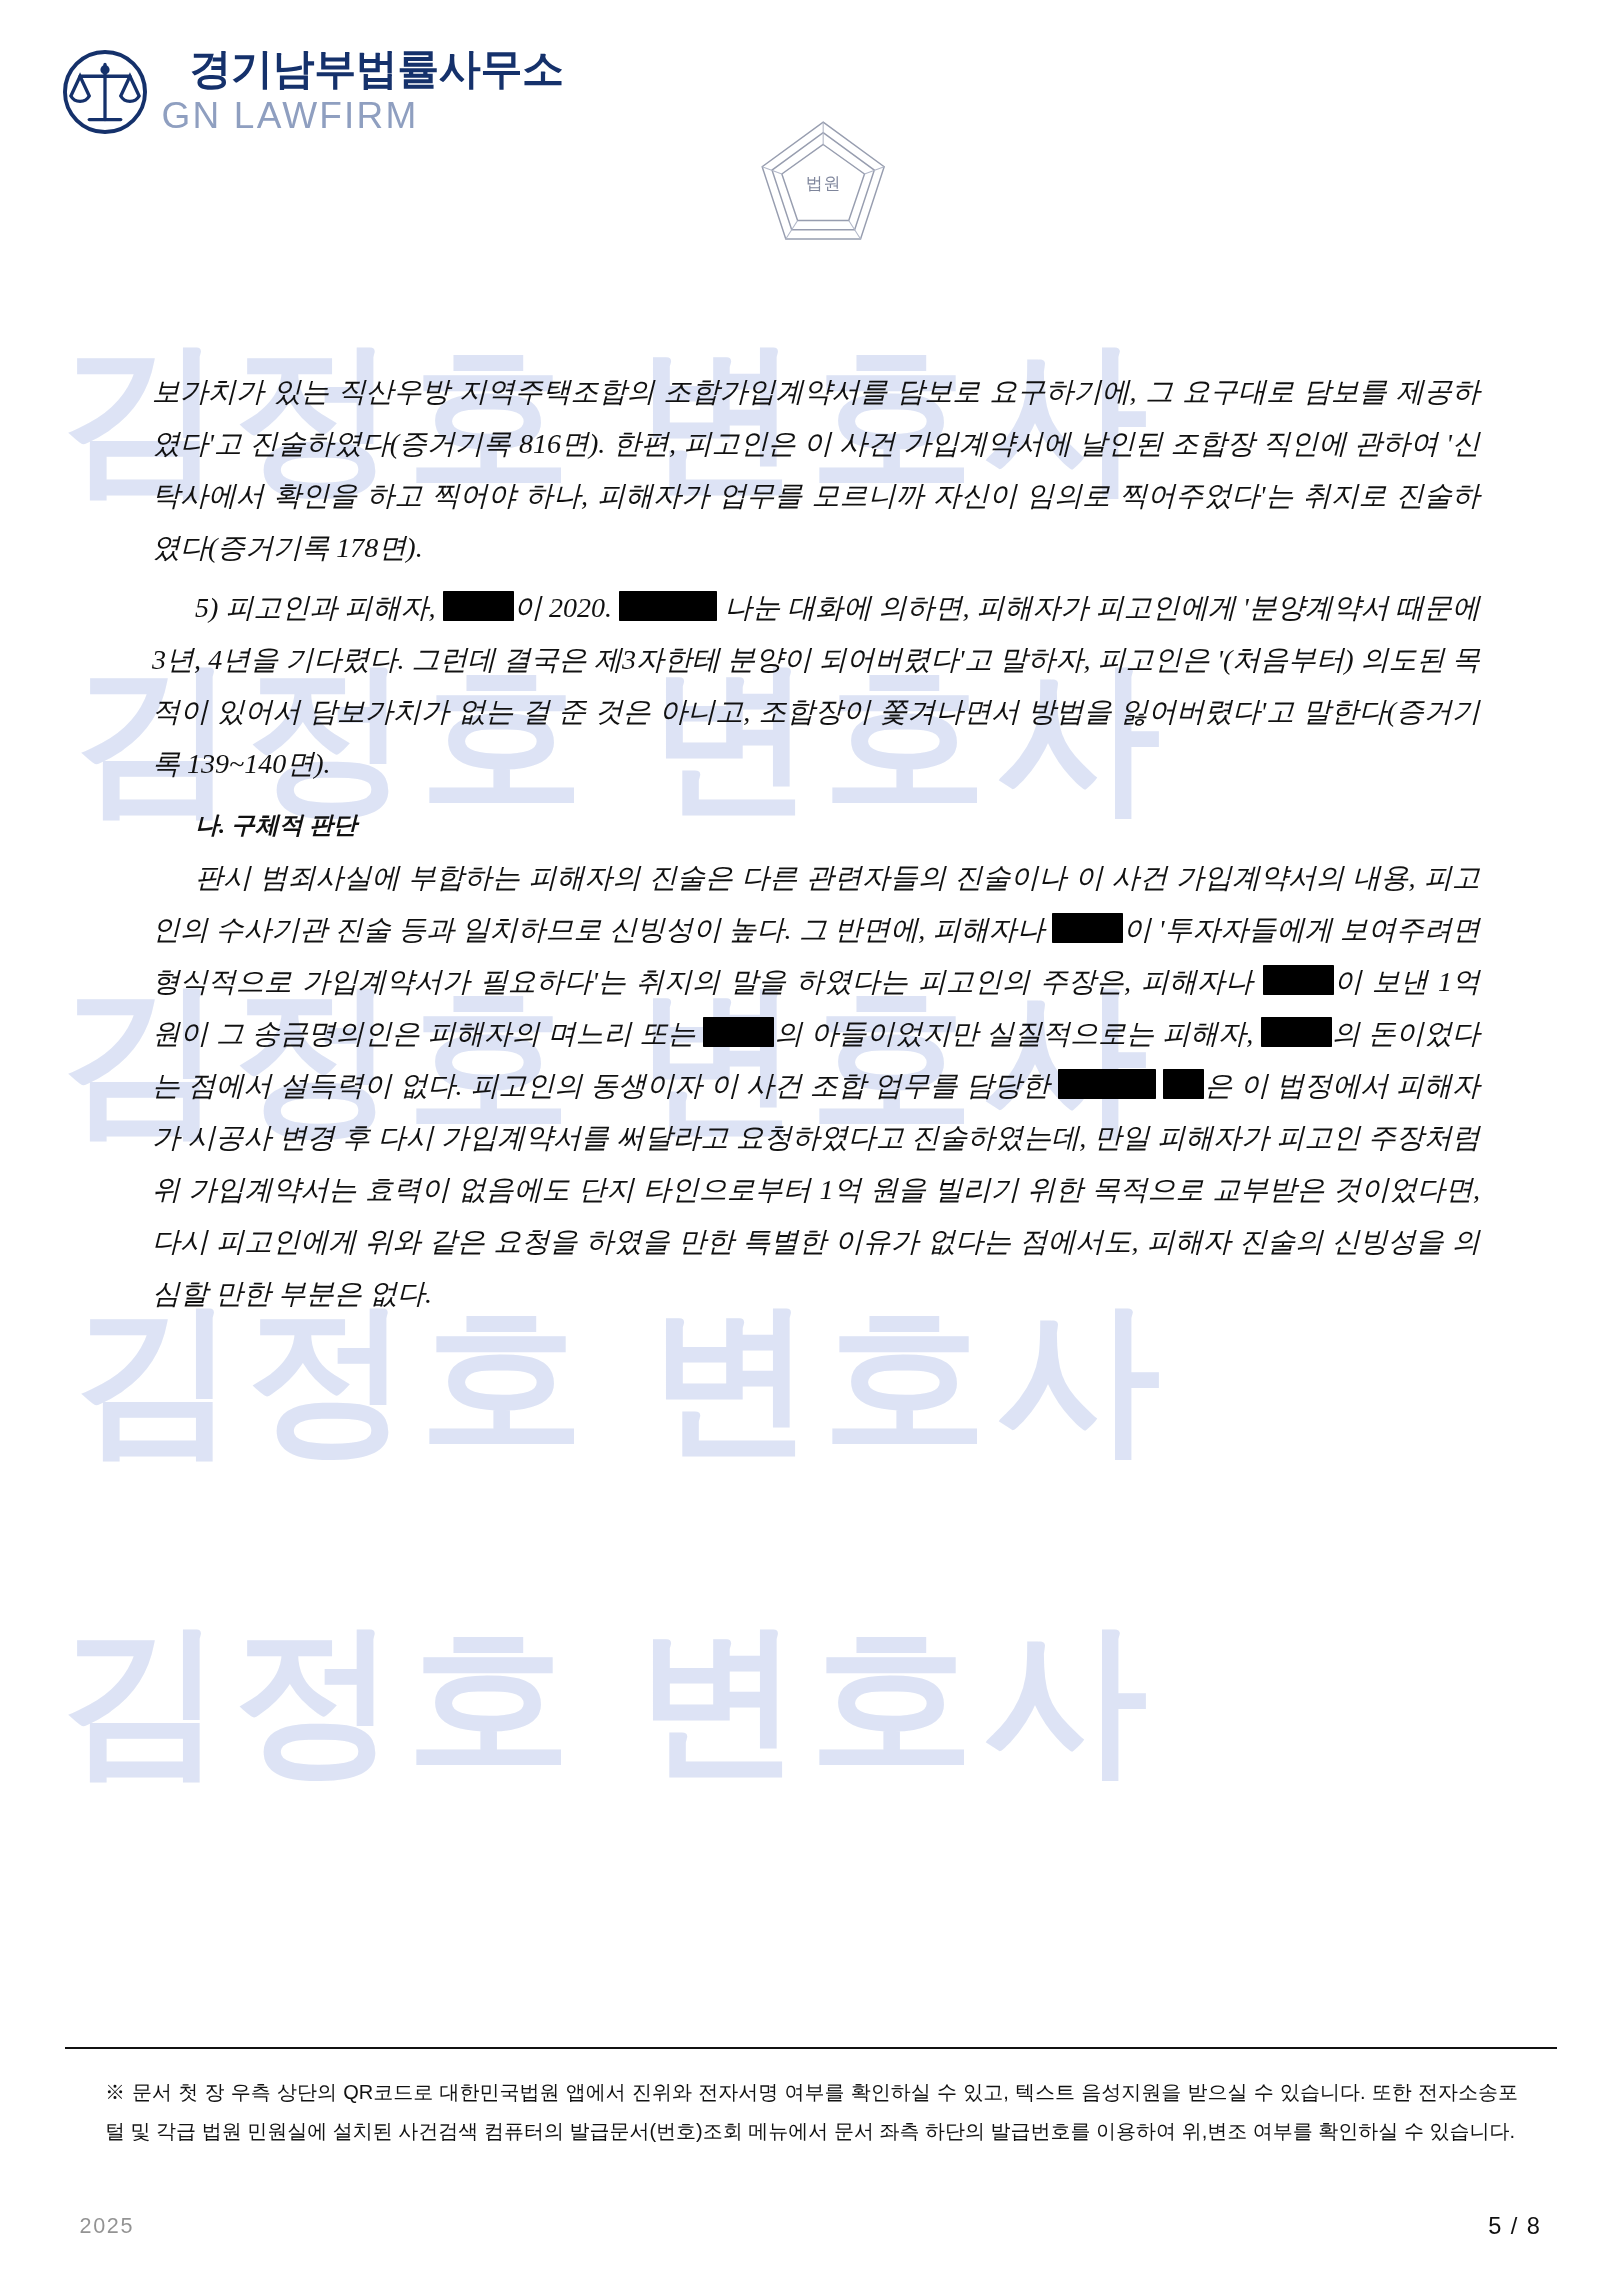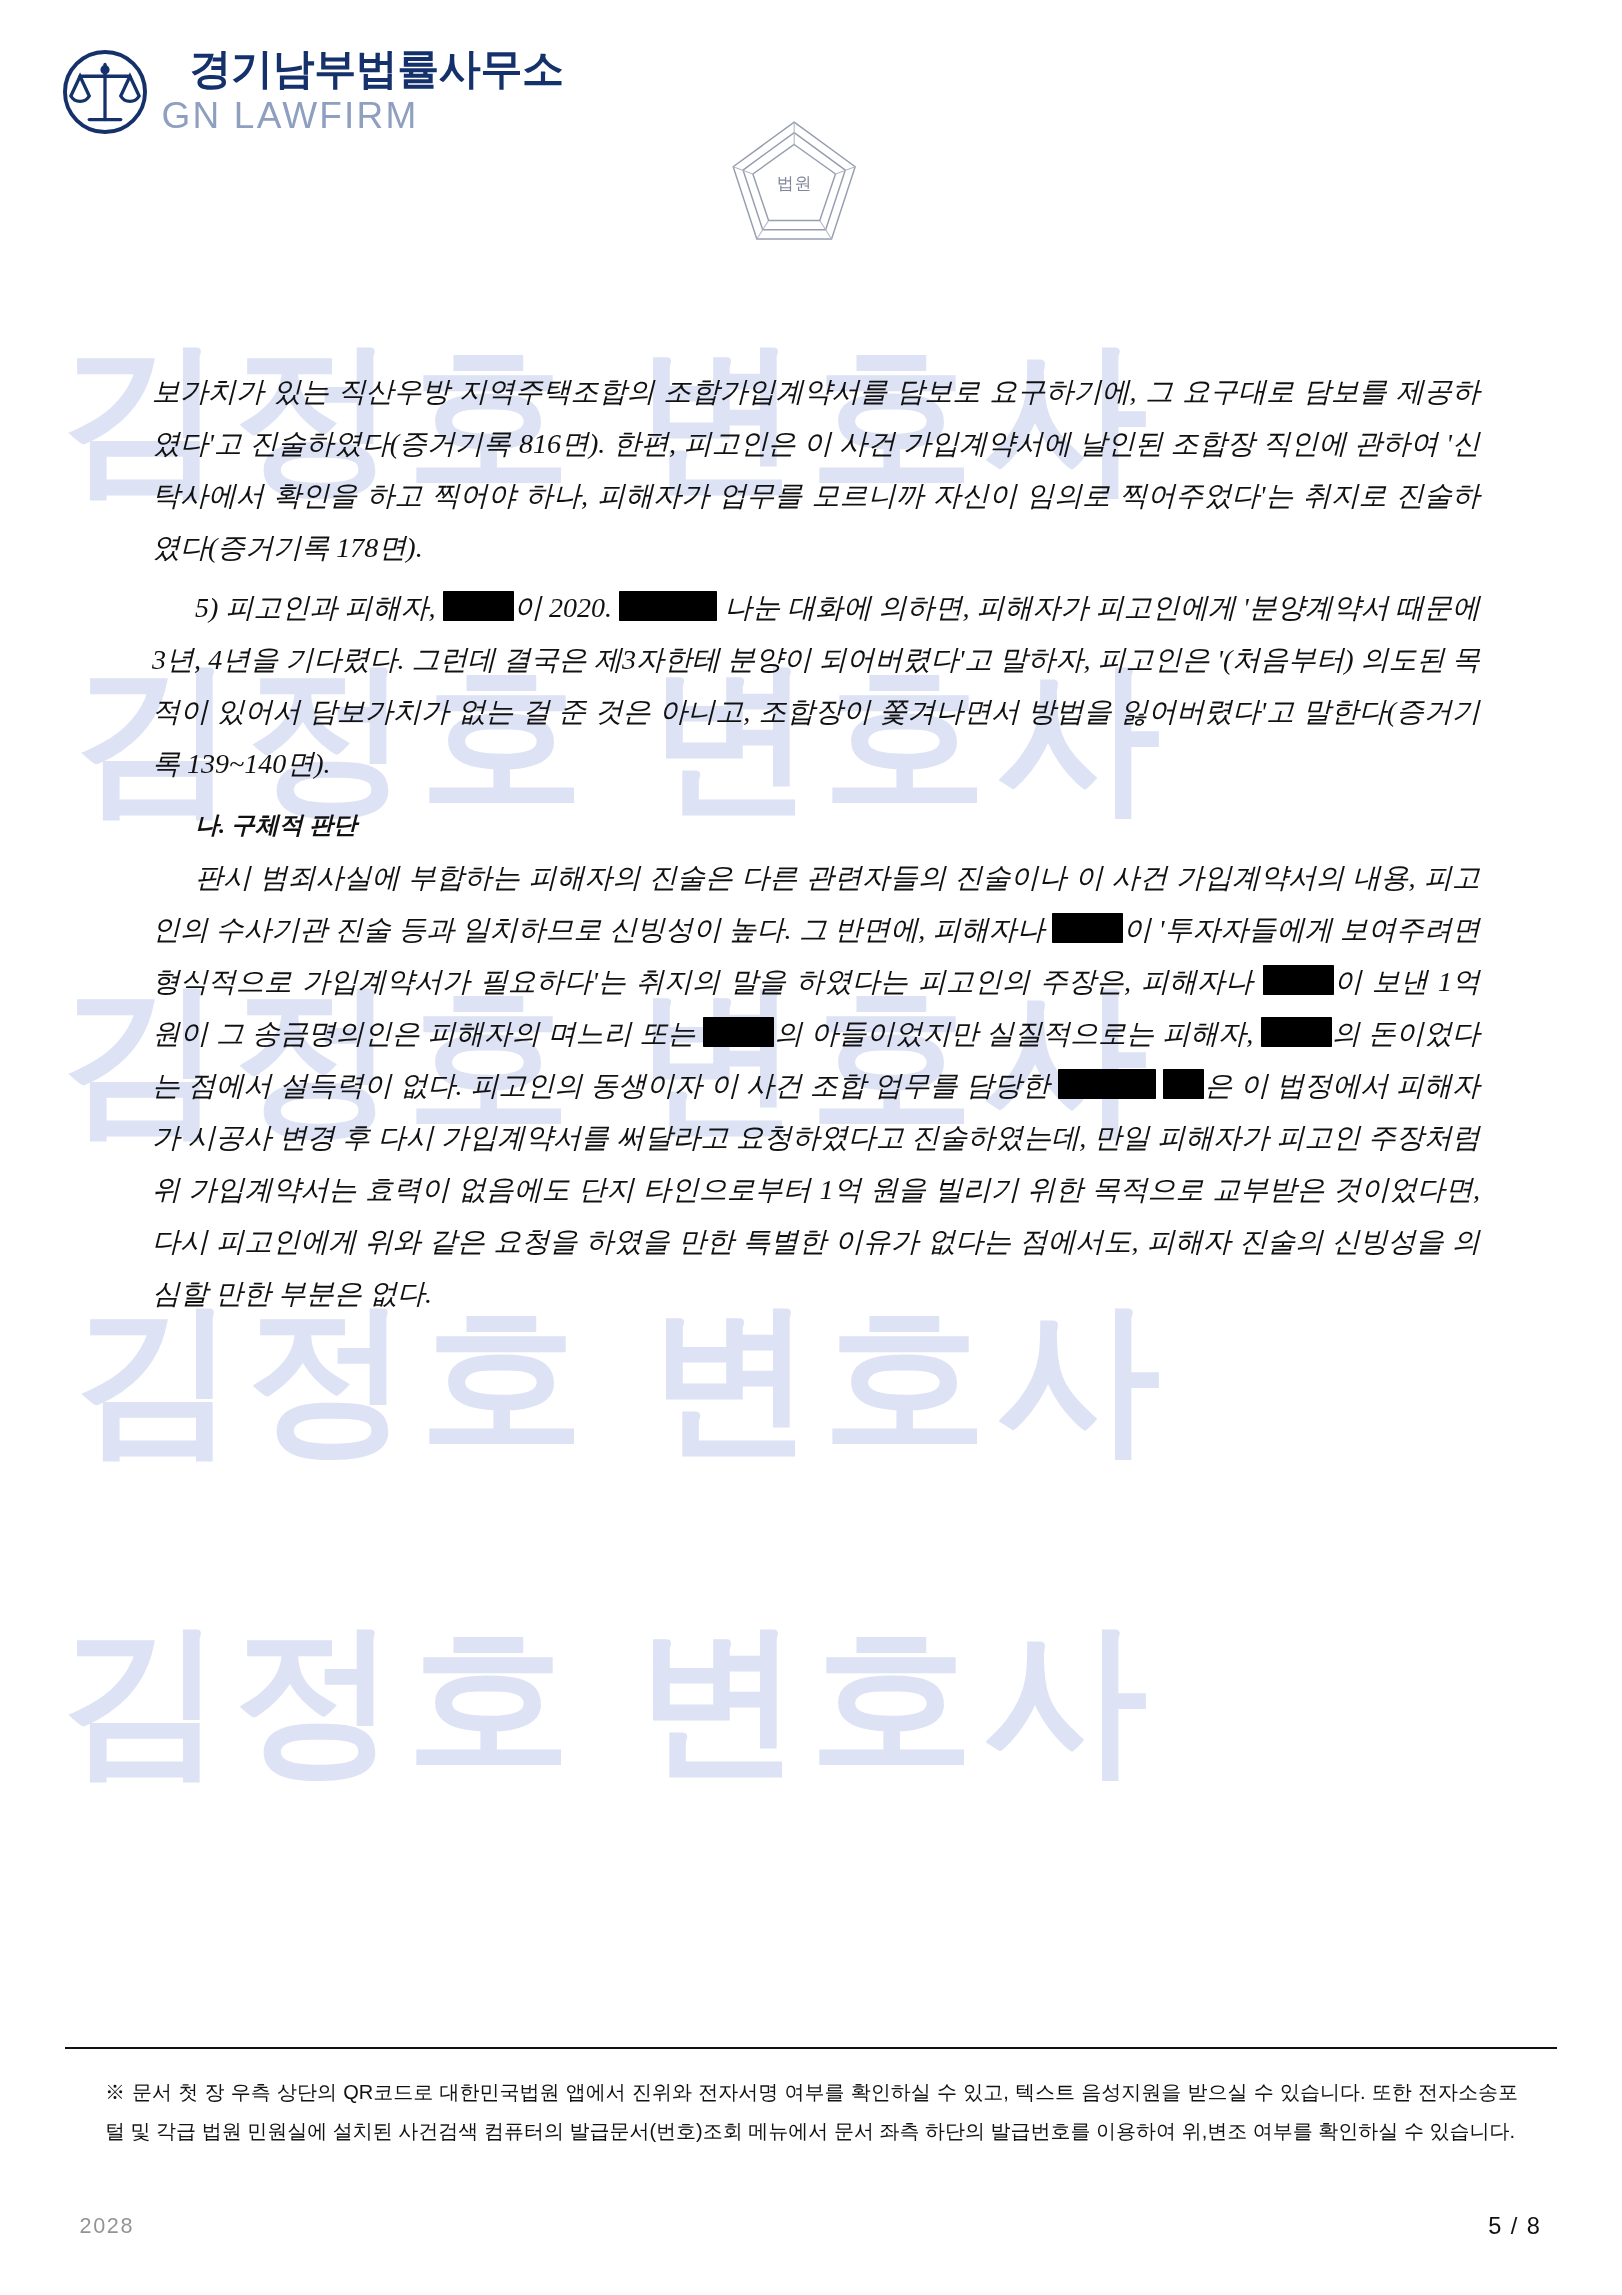--- a/index.html
+++ b/index.html
@@ -79,21 +79,21 @@
     font-family: "Liberation Sans", sans-serif;
     font-size: 37px;
     font-weight: 400;
     color: #8f9fc0;
     letter-spacing: 0.06em;
     margin-top: 3.9px;
   }
 
   .court-seal {
     position: absolute;
-    left: 724px;
+    left: 753px;
     top: 113px;
     width: 141px;
     height: 141px;
     opacity: 0.78;
   }
   .seal-text {
     position: absolute;
     left: 0;
     top: 0;
     width: 141px;
@@ -260,18 +260,18 @@
     <p class="para indent">5) 피고인과 피해자, <span class="redact r-md"></span>이 2020. <span class="redact r-lg"></span> 나눈 대화에 의하면, 피해자가 피고인에게 '분양계약서 때문에 3년, 4년을 기다렸다. 그런데 결국은 제3자한테 분양이 되어버렸다'고 말하자, 피고인은 '(처음부터) 의도된 목적이 있어서 담보가치가 없는 걸 준 것은 아니고, 조합장이 쫓겨나면서 방법을 잃어버렸다'고 말한다(증거기록 139~140면).</p>
 
     <div class="heading">나. 구체적 판단</div>
 
     <p class="para indent">판시 범죄사실에 부합하는 피해자의 진술은 다른 관련자들의 진술이나 이 사건 가입계약서의 내용, 피고인의 수사기관 진술 등과 일치하므로 신빙성이 높다. 그 반면에, 피해자나 <span class="redact r-md"></span>이 '투자자들에게 보여주려면 형식적으로 가입계약서가 필요하다'는 취지의 말을 하였다는 피고인의 주장은, 피해자나 <span class="redact r-md"></span>이 보낸 1억 원이 그 송금명의인은 피해자의 며느리 또는 <span class="redact r-md"></span>의 아들이었지만 실질적으로는 피해자, <span class="redact r-md"></span>의 돈이었다는 점에서 설득력이 없다. 피고인의 동생이자 이 사건 조합 업무를 담당한 <span class="redact r-lg"></span> <span class="redact r-sm"></span>은 이 법정에서 피해자가 시공사 변경 후 다시 가입계약서를 써달라고 요청하였다고 진술하였는데, 만일 피해자가 피고인 주장처럼 위 가입계약서는 효력이 없음에도 단지 타인으로부터 1억 원을 빌리기 위한 목적으로 교부받은 것이었다면, 다시 피고인에게 위와 같은 요청을 하였을 만한 특별한 이유가 없다는 점에서도, 피해자 진술의 신빙성을 의심할 만한 부분은 없다.</p>
   </div>
 
   <div class="footer-rule"></div>
   <div class="footer-note">※ 문서 첫 장 우측 상단의 QR코드로 대한민국법원 앱에서 진위와 전자서명 여부를 확인하실 수 있고, 텍스트 음성지원을 받으실 수 있습니다. 또한 전자소송포털 및 각급 법원 민원실에 설치된 사건검색 컴퓨터의 발급문서(번호)조회 메뉴에서 문서 좌측 하단의 발급번호를 이용하여 위,변조 여부를 확인하실 수 있습니다.</div>
   <div class="footer-bottom">
-    <div class="stamp-date">2028</div>
+    <div class="stamp-date">2025</div>
     <div class="page-num">5 / 8</div>
   </div>
 
 </div>
 
 
 </body></html>

